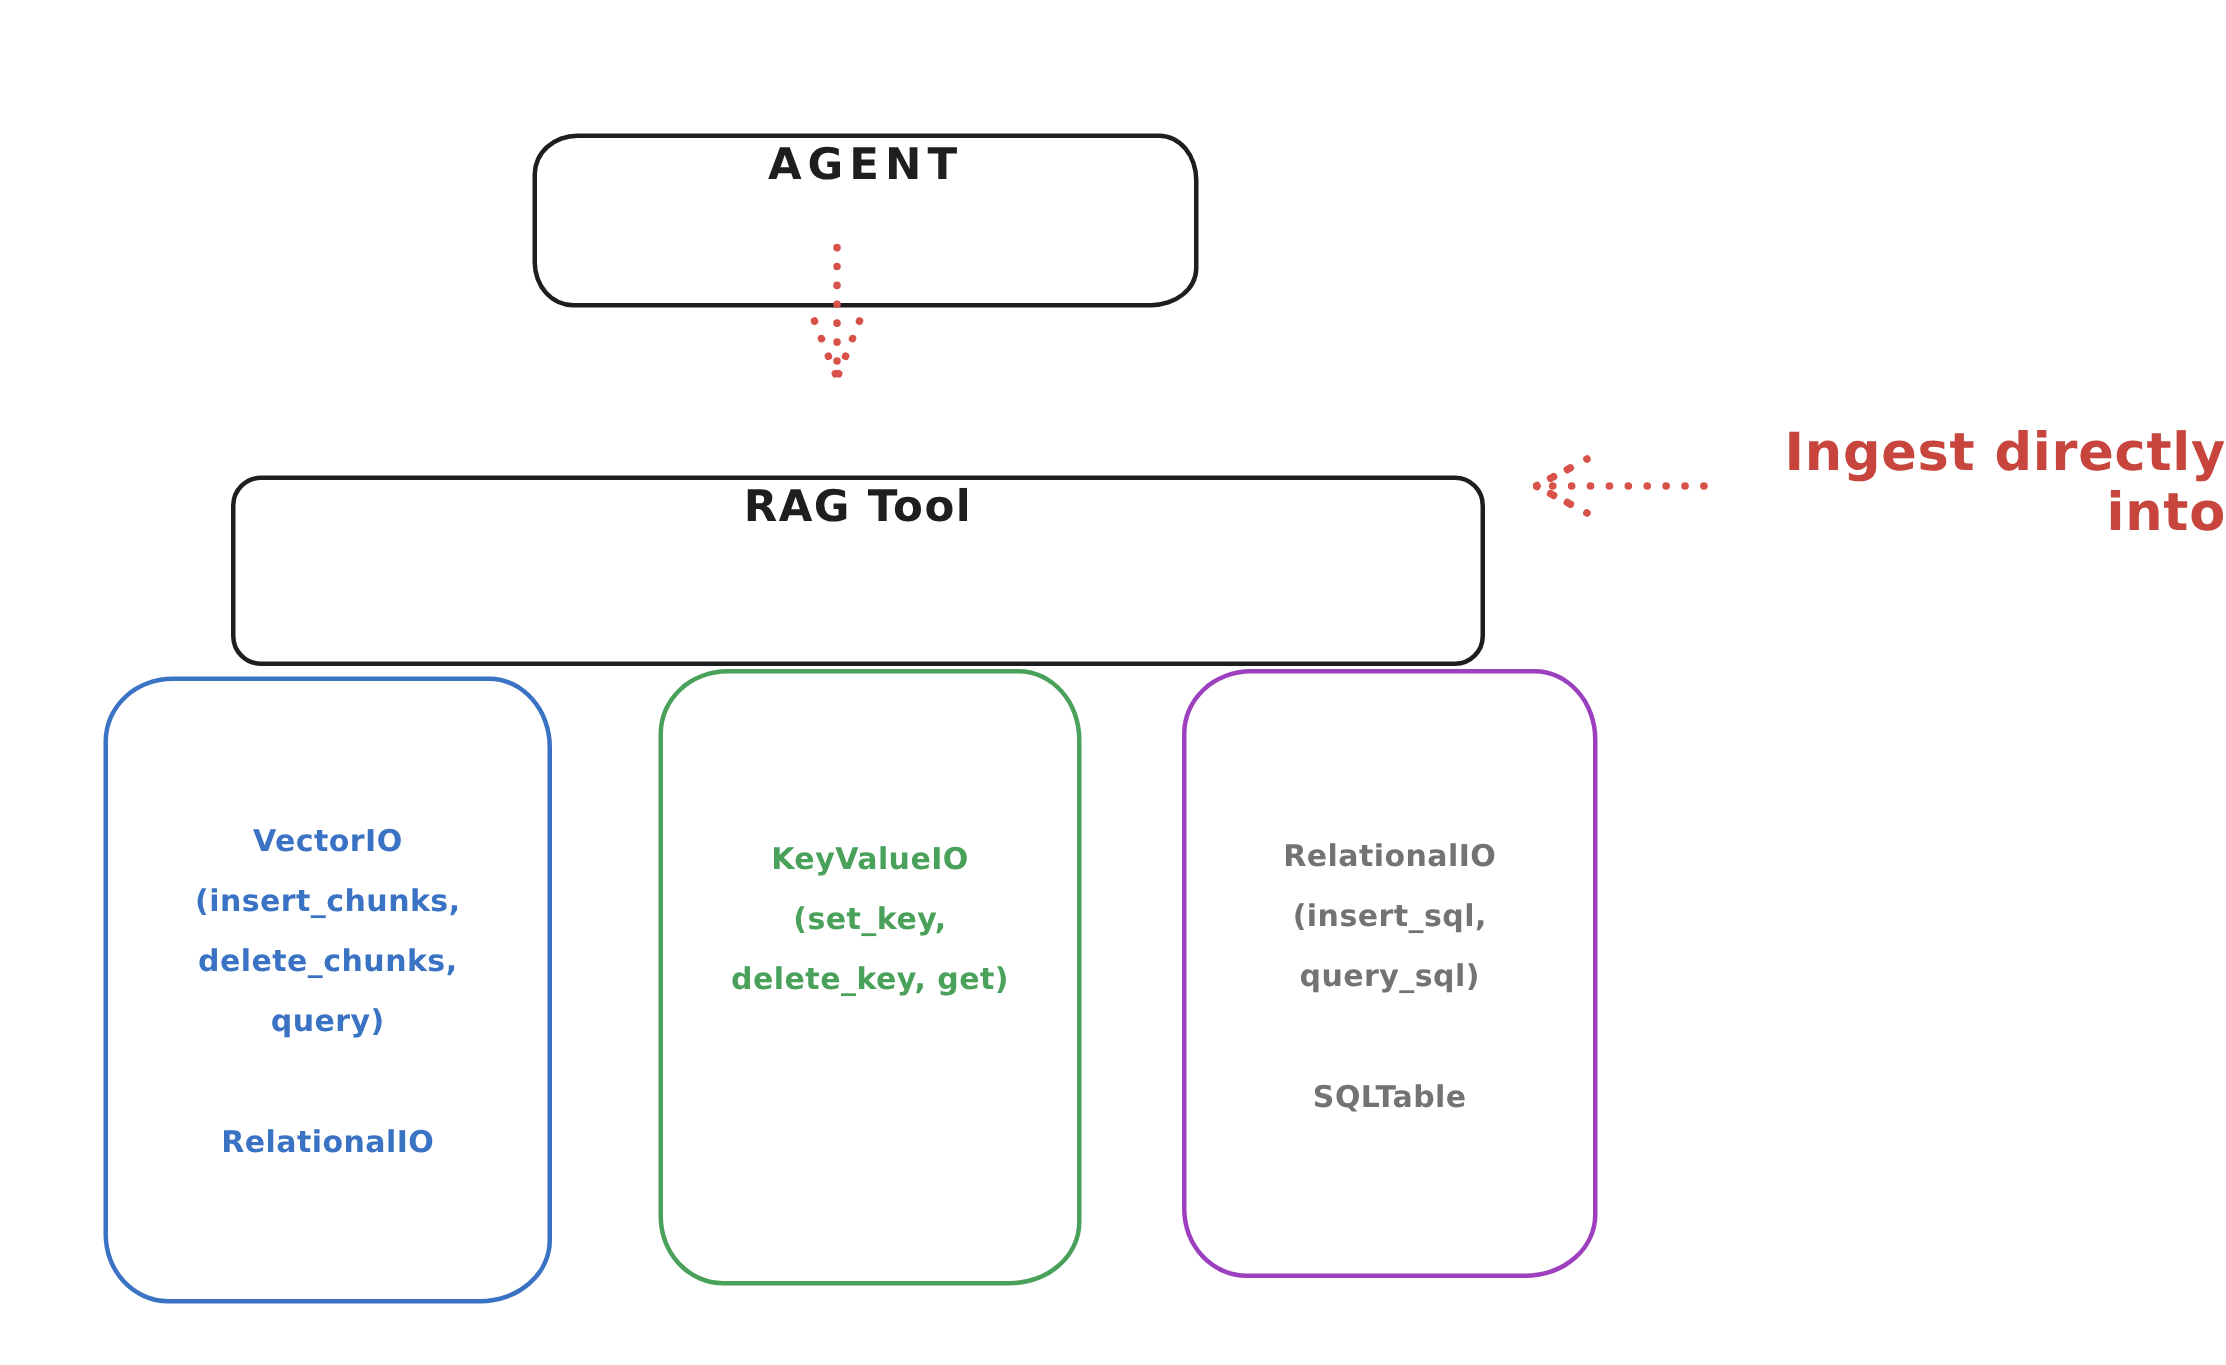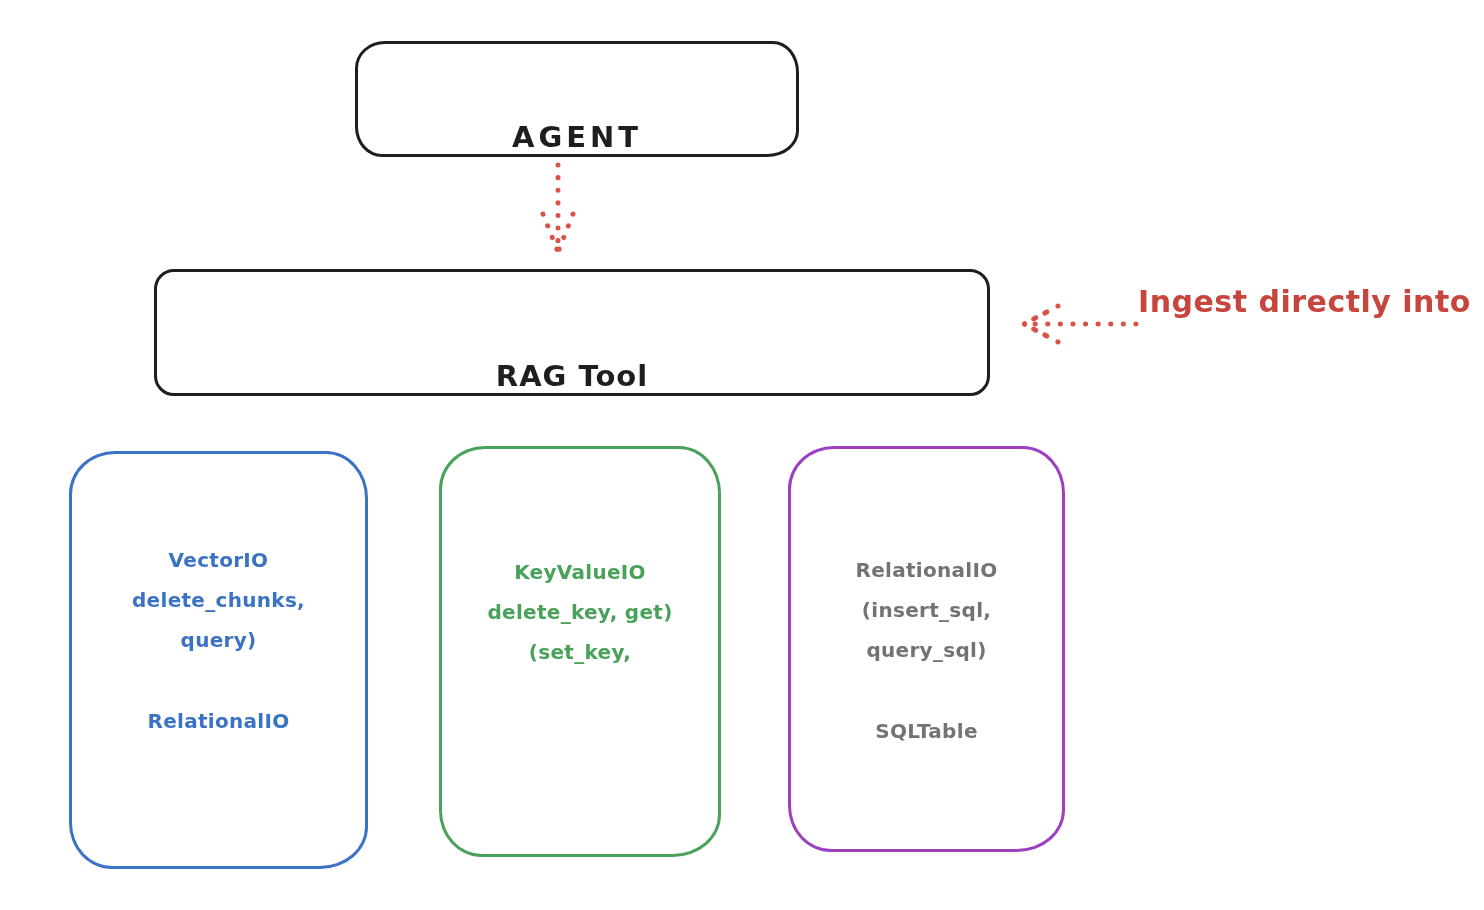--- a/index.html
+++ b/index.html
@@ -16,23 +16,24 @@
     color: #1e1e1e;
     overflow: hidden;
   }
 
   
   .node {
     position: absolute;
     border: 3.5px solid #1e1e1e;
     background: #ffffff;
     display: flex;
-    align-items: flex-end;
+    align-items: flex-start;
     justify-content: center;
     box-sizing: border-box;
+    margin-top: 48px;
   }
   .node-label {
     font-size: 29px;
     font-weight: bold;
     letter-spacing: 1px;
     white-space: nowrap;
   }
   .agent-node {
     left: 355px; top: 41px;
     width: 444px; height: 116px;
@@ -55,22 +56,22 @@
     stroke-dasharray: 0.1 12.5;
   }
   .arrow-down-svg { left: 534px; top: 162px; }
   .arrow-left-svg { left: 1016px; top: 300px; }
 
   
   .annotation {
     position: absolute;
     left: 1138px; top: 282px;
     width: 346px;
-    text-align: left;
-    font-size: 30px;
+    text-align: right;
+    font-size: 35px;
     font-weight: bold;
     line-height: 40px;
     letter-spacing: 0.5px;
   }
 
   
   .io-box {
     position: absolute;
     border: 3.5px solid;
     background: #ffffff;
@@ -122,32 +123,33 @@
     <path d="M29 35 L8 24"></path>
   </svg>
 
   <div class="annotation" style="color: rgb(199, 69, 60);">
     <div>Ingest directly into</div>
   </div>
 
   <div class="io-box io-box-vector" style="border-color: rgb(59, 115, 196);">
     <div class="io-text" style="color: rgb(59, 115, 196);">
       <div>VectorIO</div>
+      <div>(insert_chunks,</div>
       <div>delete_chunks,</div>
       <div>query)</div>
       <div class="io-spacer"></div>
       <div>RelationalIO</div>
     </div>
   </div>
 
   <div class="io-box io-box-keyvalue" style="border-color: rgb(73, 161, 90);">
     <div class="io-text" style="color: rgb(73, 161, 90);">
       <div>KeyValueIO</div>
+      <div>(set_key,</div>
       <div>delete_key, get)</div>
-      <div>(set_key,</div>
       <div class="io-spacer"></div>
     </div>
   </div>
 
   <div class="io-box io-box-relational" style="border-color: rgb(156, 64, 191);">
     <div class="io-text" style="color: #737373;">
       <div>RelationalIO</div>
       <div>(insert_sql,</div>
       <div>query_sql)</div>
       <div class="io-spacer"></div>

